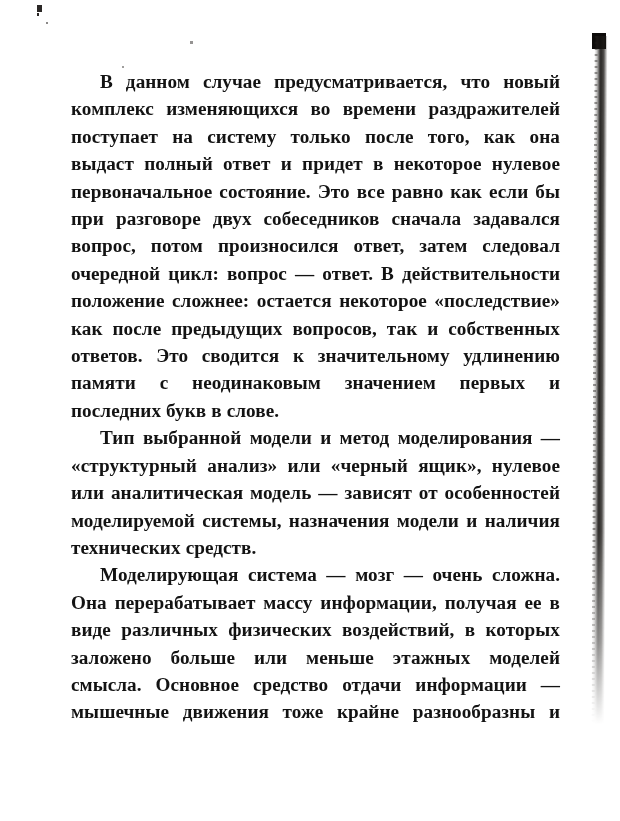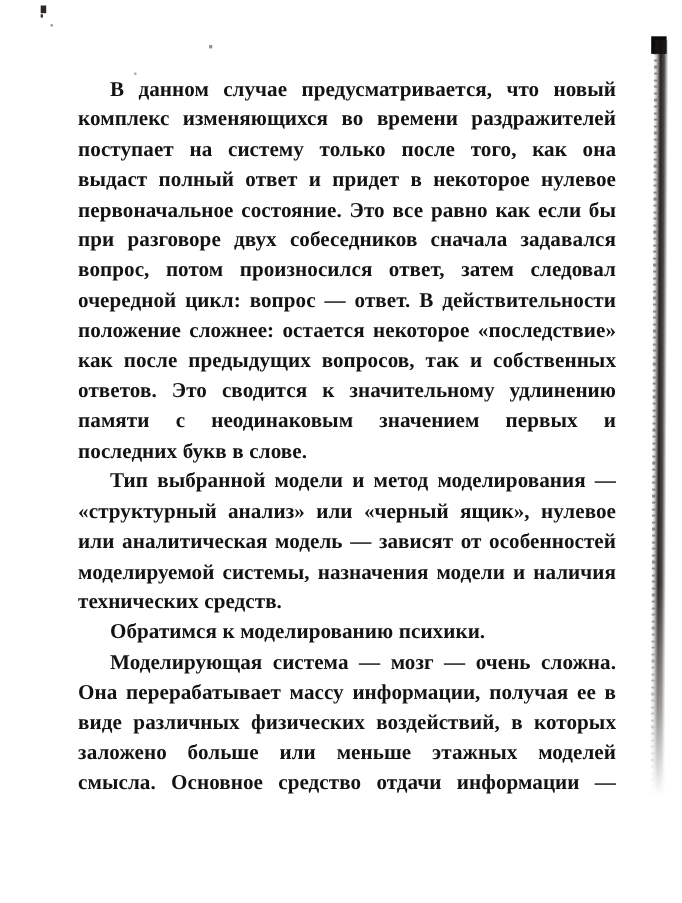--- a/index.html
+++ b/index.html
@@ -138,21 +138,20 @@
   
 </style>
 </head>
 <body>
 
 <div class="page">
 
   <div class="textblock">
     <p class="para">В данном случае предусматривается, что новый комплекс изменяющихся во времени раздражителей поступает на систему только после того, как она выдаст полный ответ и придет в некоторое нулевое первоначальное состояние. Это все равно как если бы при разговоре двух собеседников сначала задавался вопрос, потом произносился ответ, затем следовал очередной цикл: вопрос — ответ. В действительности положение сложнее: остается некоторое «последствие» как после предыдущих вопросов, так и собственных ответов. Это сводится к значительному удлинению памяти с неодинаковым значением первых и последних букв в слове.</p>
     <p class="para">Тип выбранной модели и метод моделирования — «структурный анализ» или «черный ящик», нулевое или аналитическая модель — зависят от особенностей моделируемой системы, назначения модели и наличия технических средств.</p>
-    <p class="para">Обратимся к моделированию психики.</p>
     <p class="para">Моделирующая система — мозг — очень сложна. Она перерабатывает массу информации, получая ее в виде различных физических воздействий, в которых заложено больше или меньше этажных моделей смысла. Основное средство отдачи информации — мышечные движения тоже крайне разнообразны и несут различную информационную нагрузку. В общем — это система этажной переработки информации с разным количеством этажей.</p>
 
   </div>
 
   <div class="folio">252</div>
 
   <div class="artifacts">
     <div class="edge-cap"></div>
     <div class="edge-band"></div>
     <div class="corner-bar"></div>

